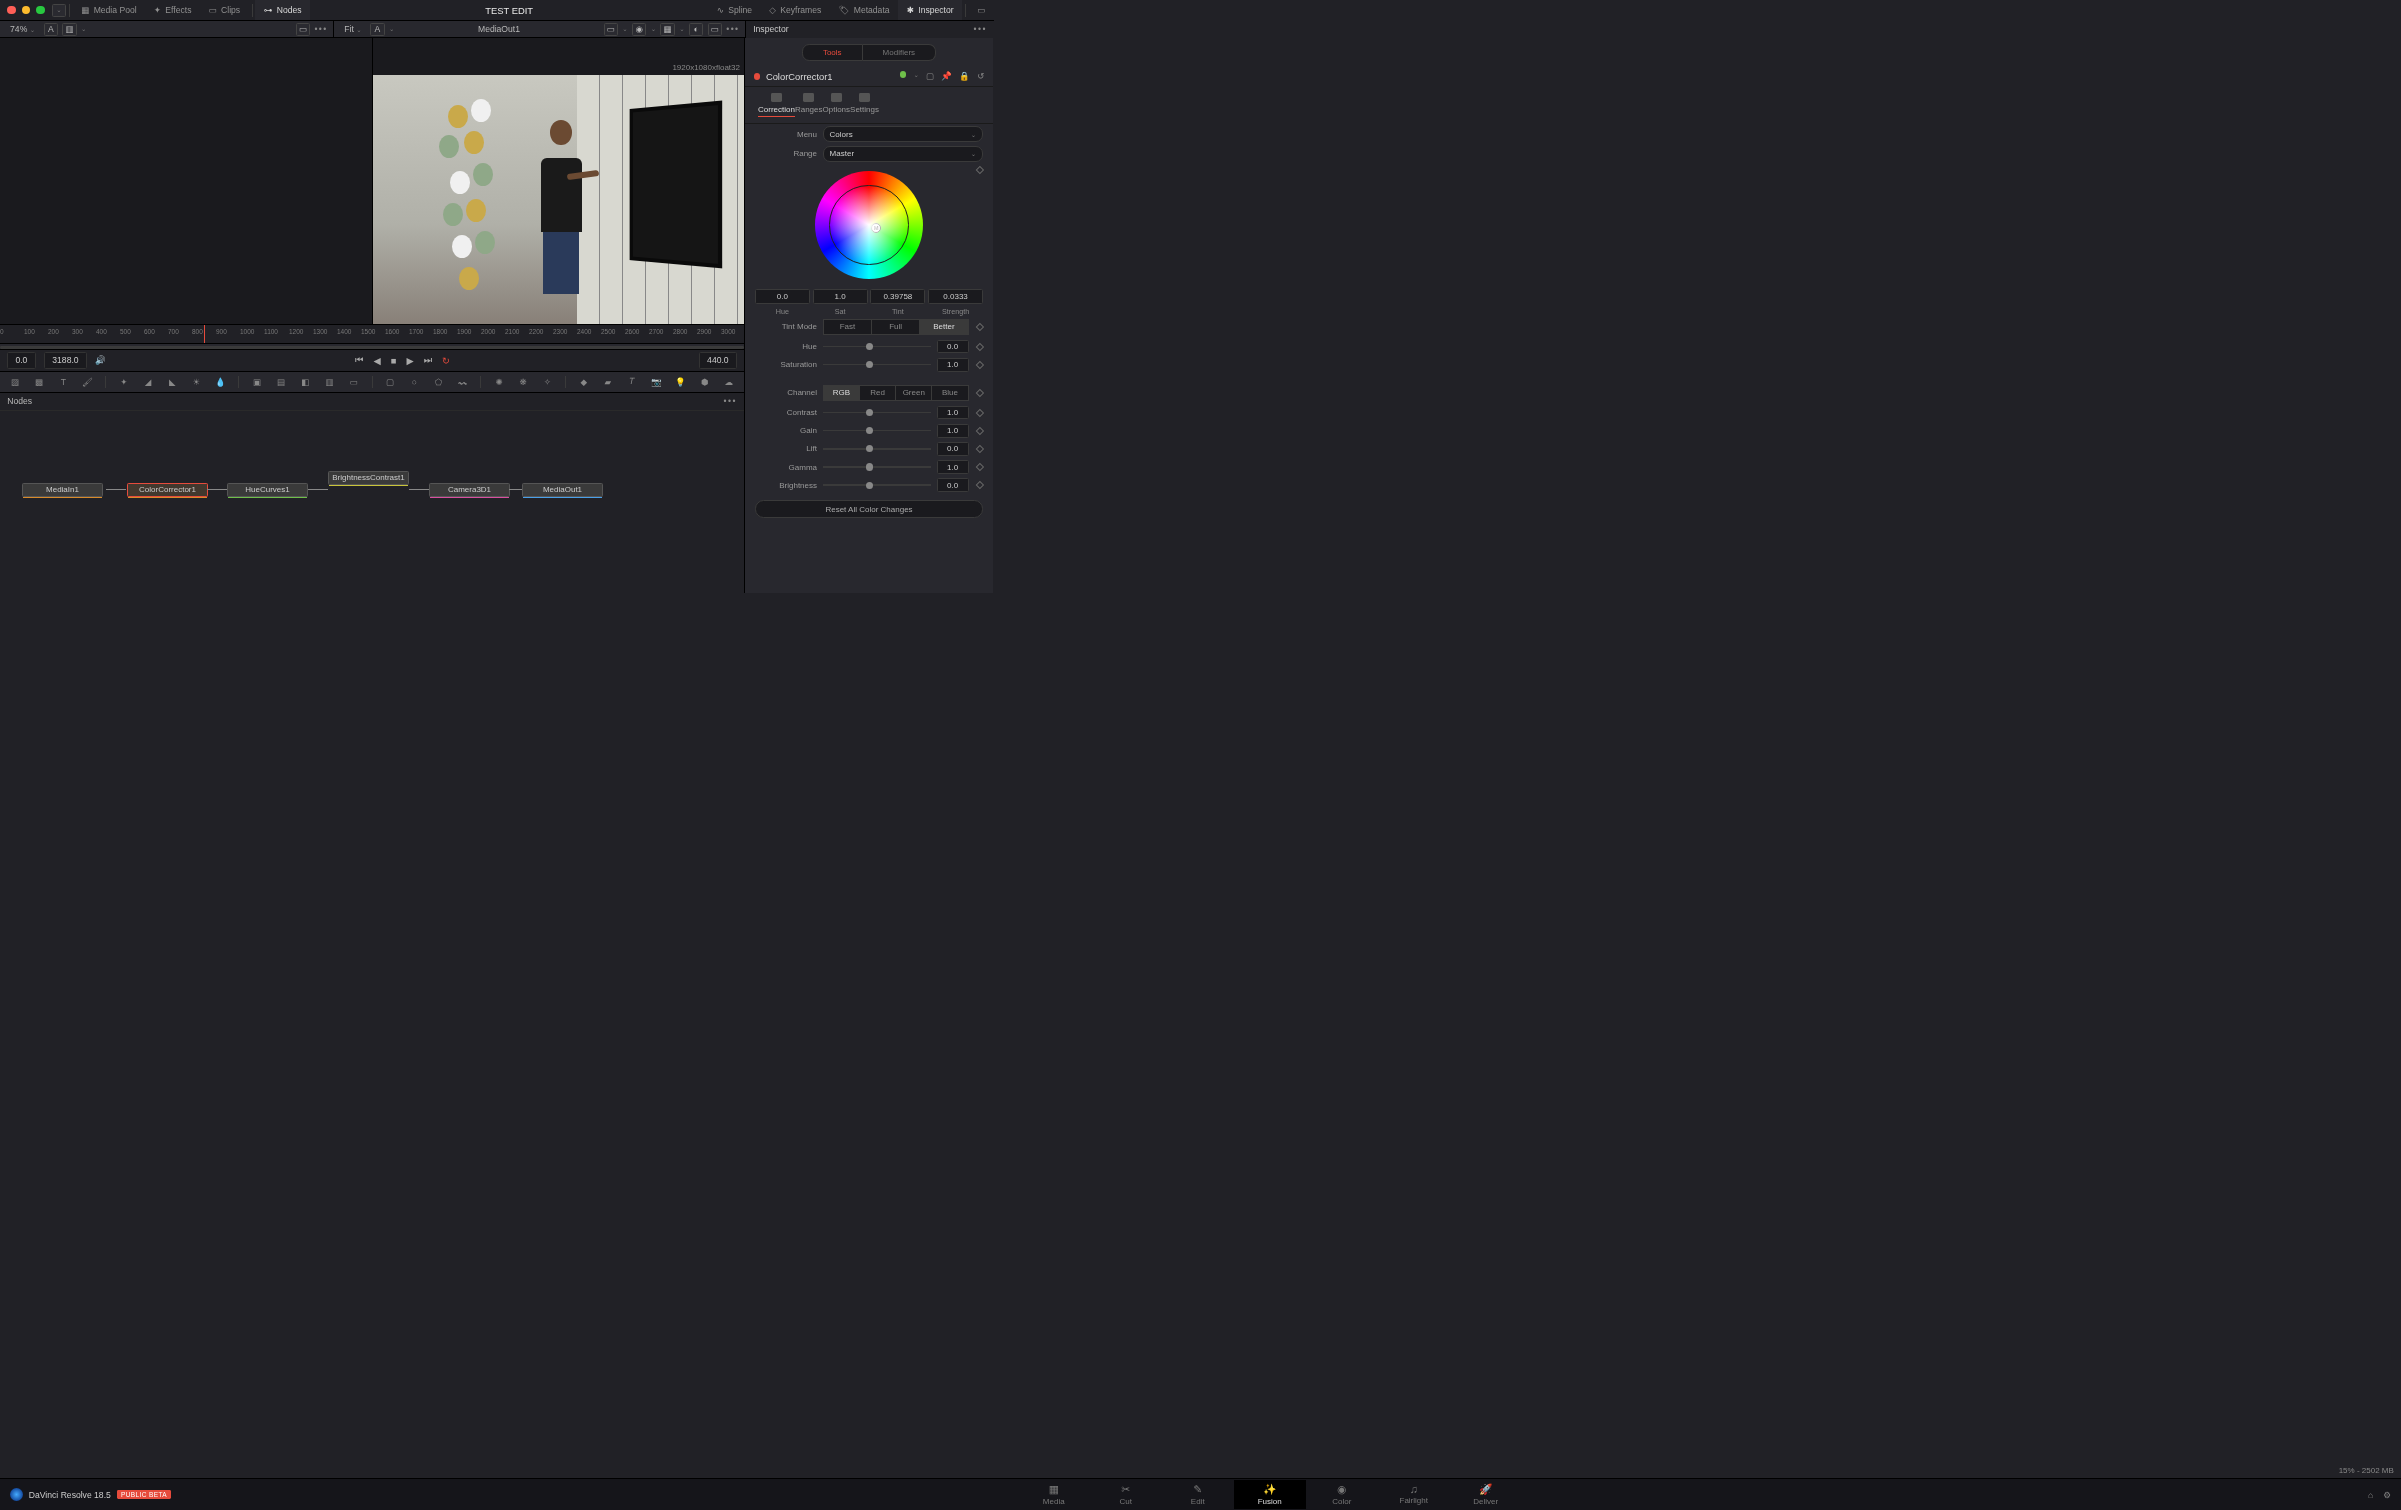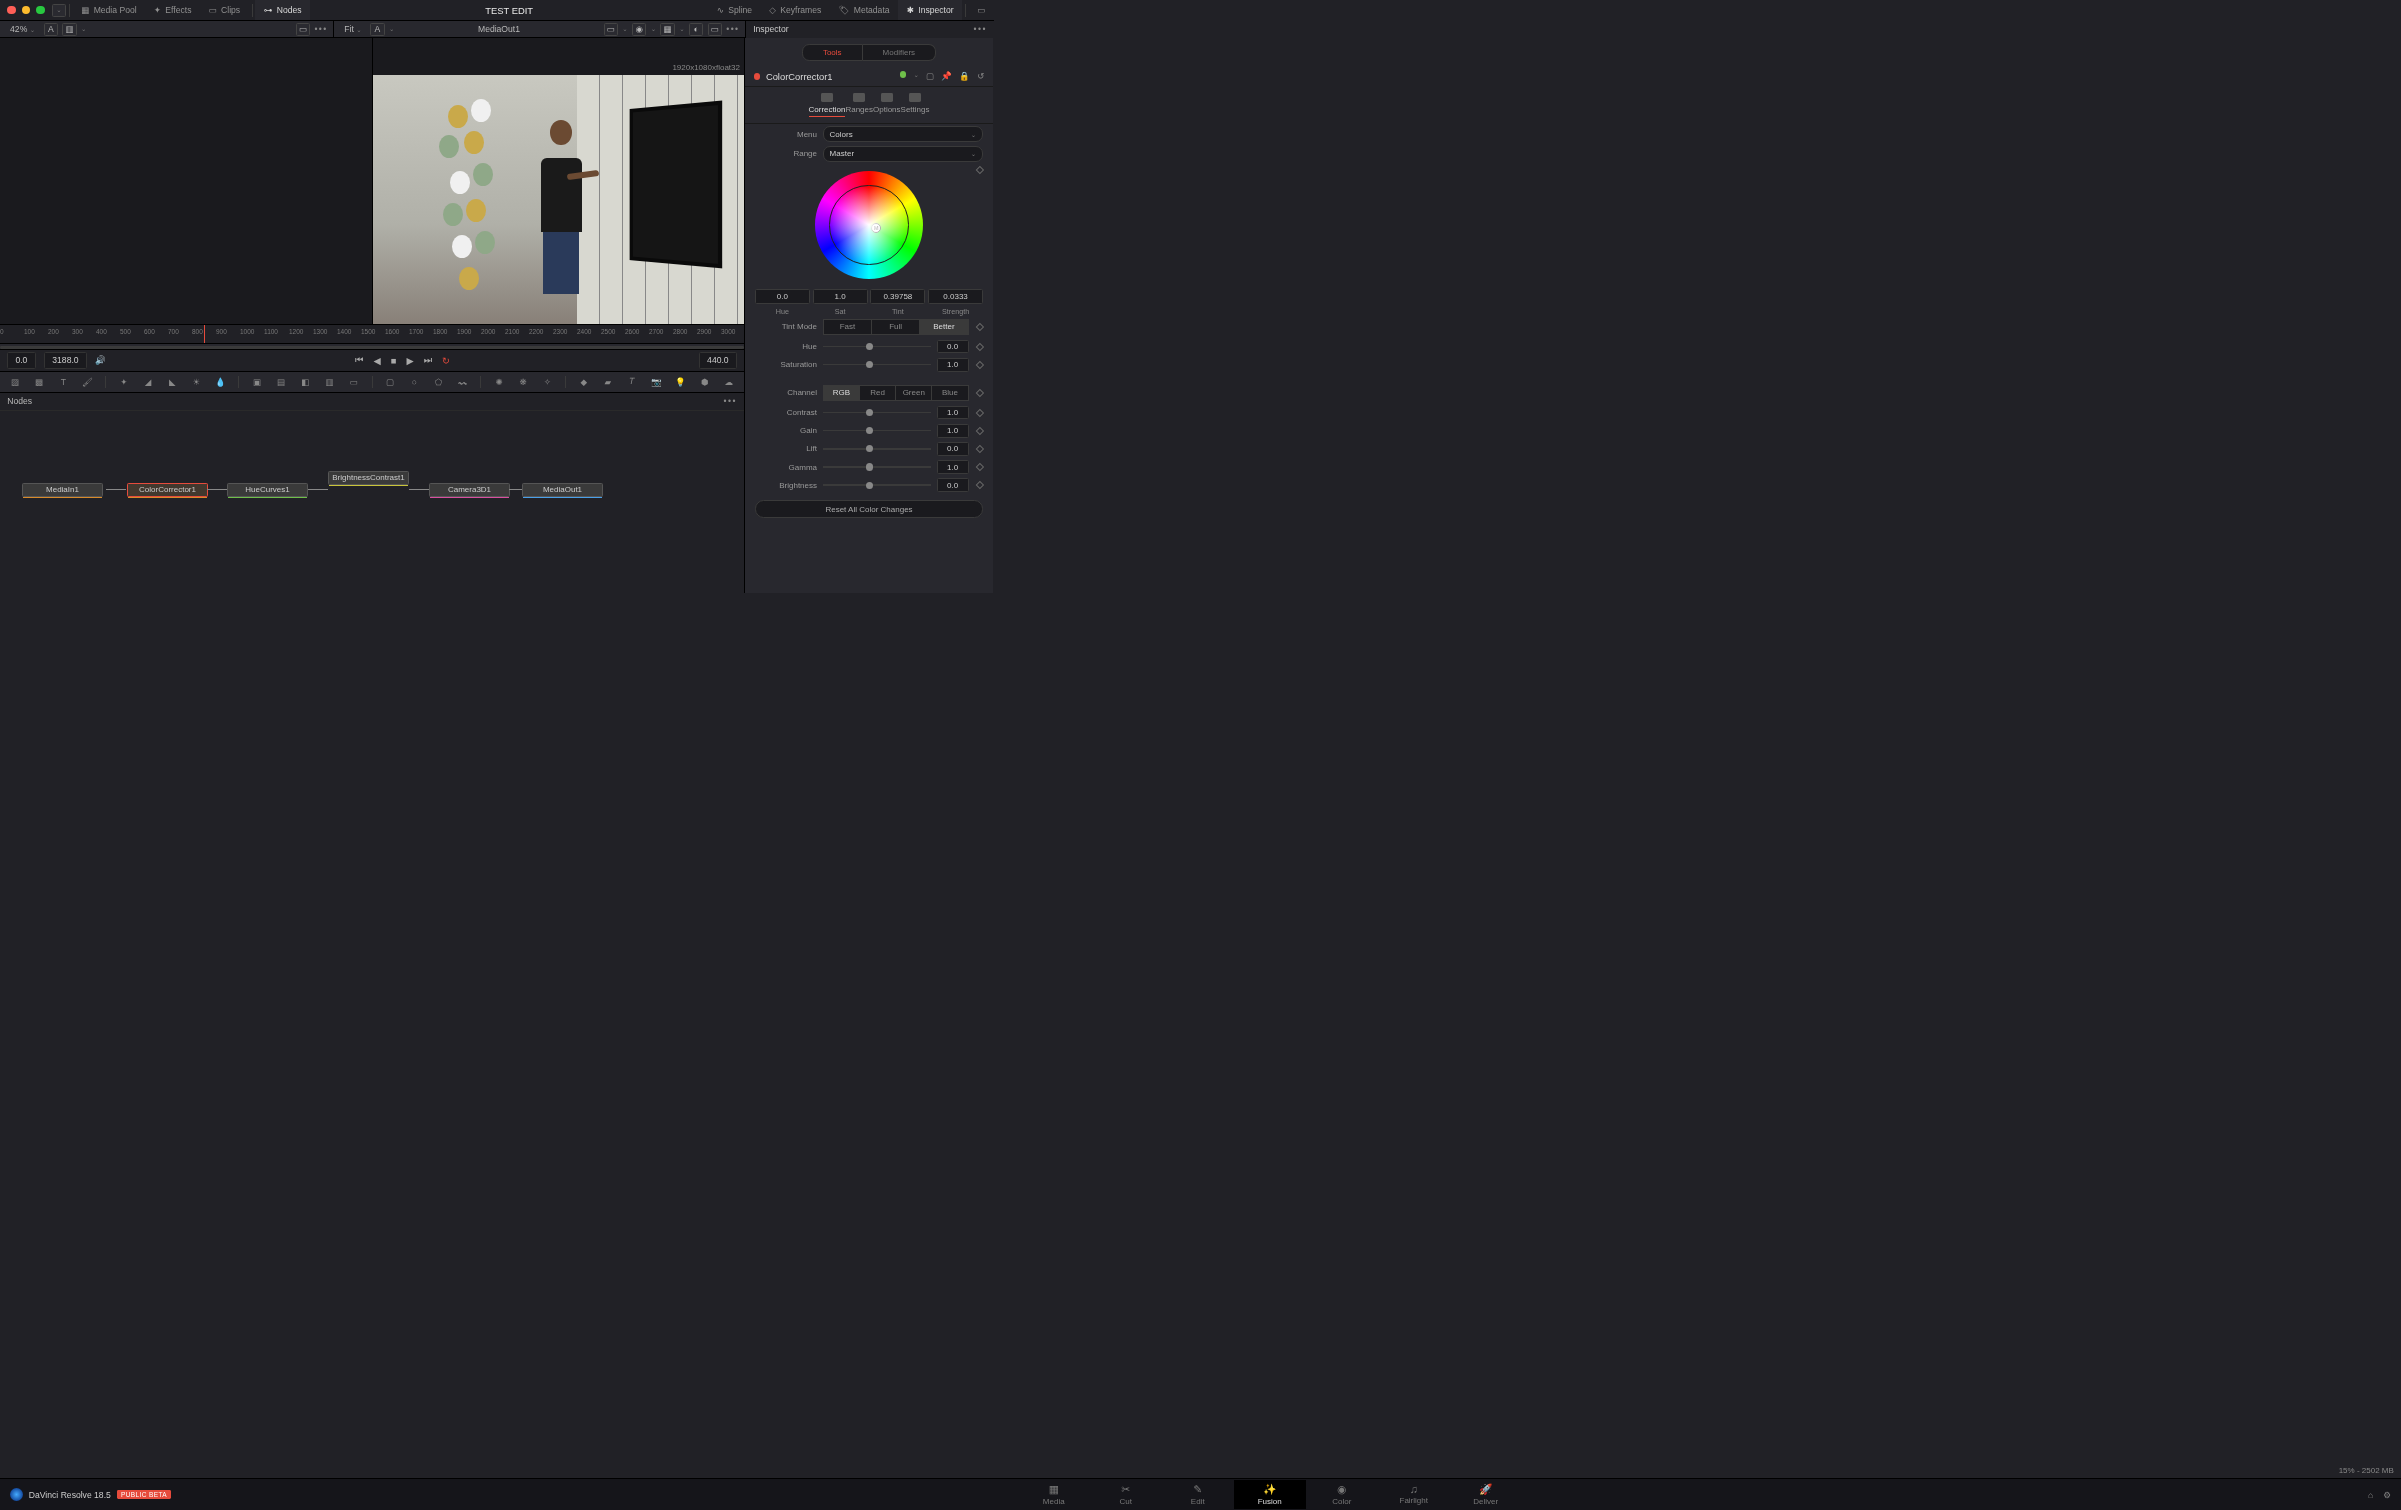--- a/index.html
+++ b/index.html
@@ -53,21 +53,21 @@
 .insp-hdr .dots{margin-left:auto}
 .tab-row{display:flex;justify-content:center;gap:0;padding:5.8px 0}
 .tab-pill{padding:2.9px 20px;background:#1a1a1e;border:0.7px solid #3a3a3a;color:#777;font-size:8px;cursor:pointer}
 .tab-pill.active{color:#e64b3c}
 .tab-pill:first-child{border-radius:7.2px 0 0 7.2px}
 .tab-pill:last-child{border-radius:0 7.2px 7.2px 0;border-left:none}
 .node-title{display:flex;align-items:center;gap:5.8px;padding:4.3px 8.6px;border-bottom:0.7px solid #1a1a1a}
 .node-dot{width:6.5px;height:6.5px;border-radius:50%;background:#e64b3c}
 .node-name{color:#ddd;font-size:9.4px}
 .node-title-icons{margin-left:auto;display:flex;gap:7.2px;color:#888}
-.insp-tabs{display:flex;justify-content:center;padding:5.8px 13px;border-bottom:0.7px solid #1a1a1a}
+.insp-tabs{display:flex;justify-content:flex-start;padding:5.8px 13px;border-bottom:0.7px solid #1a1a1a}
 .insp-tab{display:flex;flex-direction:column;align-items:center;gap:2.9px;font-size:8px;color:#999;cursor:pointer;padding-bottom:2.9px}
 .insp-tab.active{color:#ddd;border-bottom:1.4px solid #e64b3c}
 .insp-tab-ic{width:11.5px;height:8.6px;background:#555;border-radius:1.4px}
 .form-row{display:flex;align-items:center;padding:2.2px 10px;gap:5.8px}
 .form-lbl{width:62px;text-align:right;color:#999;font-size:8px}
 .form-sel{flex:1;background:#1a1a1e;border:0.7px solid #3a3a3a;border-radius:7px;padding:2.2px 5.8px;color:#ccc;font-size:8px;display:flex;justify-content:space-between;align-items:flex-end}
 .color-wheel{width:108px;height:108px;border-radius:50%;margin:7.2px auto;background:conic-gradient(red,yellow,lime,cyan,blue,magenta,red);position:relative}
 .color-wheel::after{content:"";position:absolute;inset:14.4px;border-radius:50%;background:radial-gradient(circle,#fff 0%,transparent 70%);border:1.4px solid #222}
 .wheel-m{position:absolute;left:52%;top:48%;width:10px;height:10px;border-radius:50%;background:#fff;border:1.4px solid #000;display:flex;align-items:center;justify-content:center;font-size:5.8px;font-weight:bold;color:#000}
 .val-row{display:flex;gap:2.9px;padding:2.9px 10px}
@@ -154,21 +154,21 @@
   <div class="top-btn active">
       <span>✱</span>
       <span>Inspector</span>
     </div>
   <div class="divider-v"></div>
   <div class="top-btn">▭</div>
 </div>
 
 <div class="subbar">
   <div class="sub-left">
-    <span class="zoom"><span>42%</span> <span class="chev">⌄</span></span>
+    <span class="zoom"><span>74%</span> <span class="chev">⌄</span></span>
     <div class="btn-icon">A</div>
     <div class="btn-icon">▥</div>
     <span class="chev">⌄</span>
   </div>
   <div style="flex:1"></div>
   <div class="sub-right">
     <div class="btn-icon">▭</div>
     <span class="dots">•••</span>
   </div>
   <div style="width:0.7px;height:100%;background:#000"></div>

